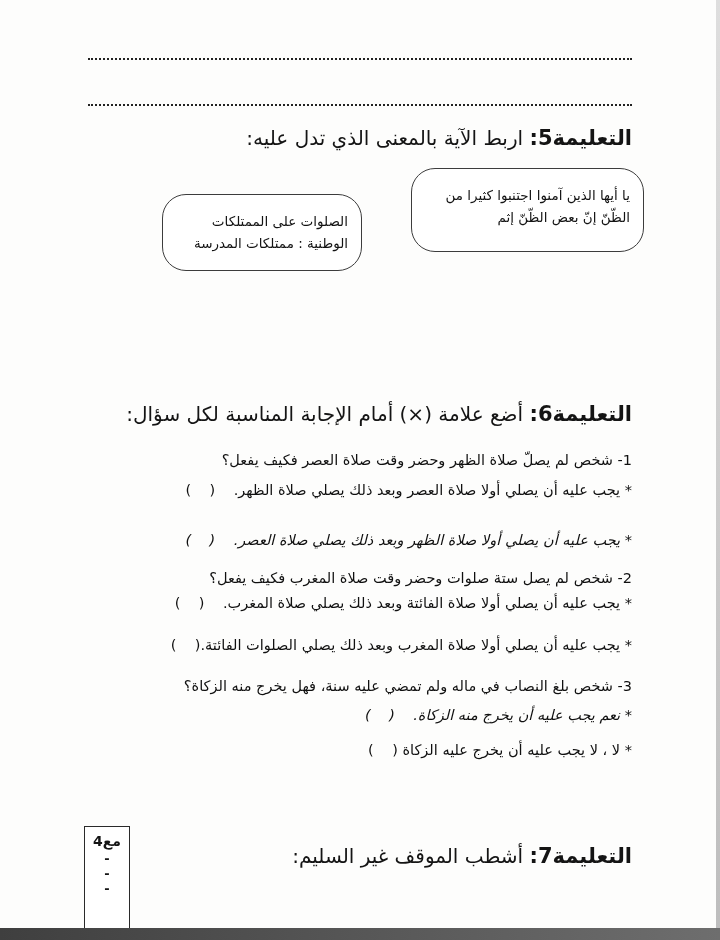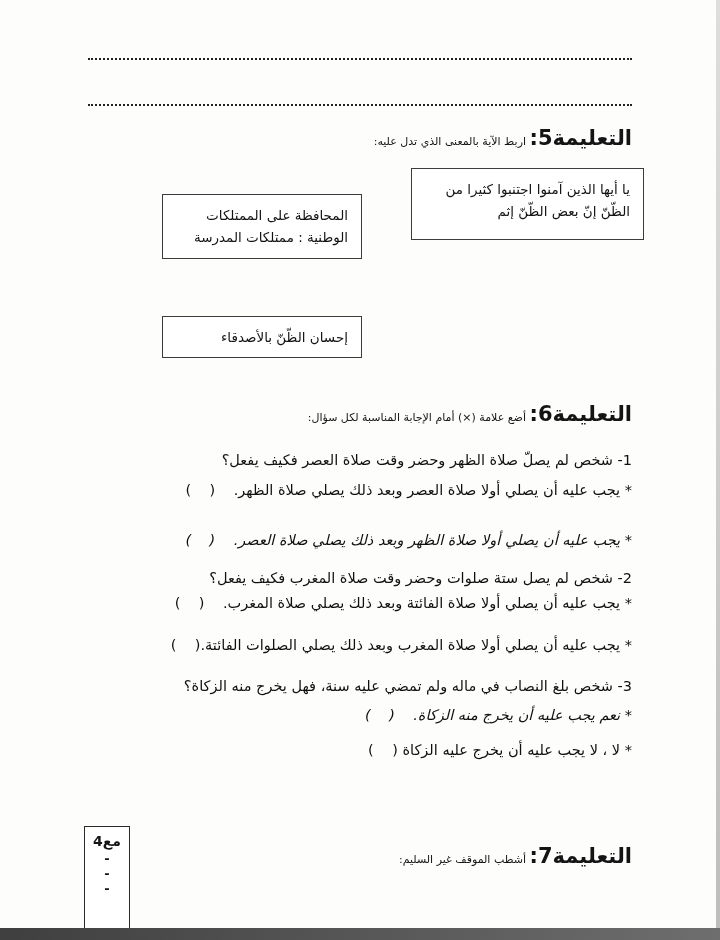--- a/index.html
+++ b/index.html
@@ -30,29 +30,29 @@
   .heading {
     position: absolute;
     right: 88px;
     white-space: nowrap;
     font-size: 16px;
   }
   .h5 { top: 126px; }
   .h6 { top: 402px; }
   .h7 { top: 844px; }
   .section-label { font-weight: bold; font-size: 21px; }
-  .section-title { font-size: 11px; }
+  .section-title { font-size: 20px; }
 
   
   .box {
     position: absolute;
     border: 1.5px solid #3c3c3c;
-    border-radius: 0;
+    border-radius: 24px;
     background: #fff;
-    padding: 9px 13px;
+    padding: 15px 13px;
     font-size: 13.5px;
     line-height: 1.65;
     text-align: right;
     color: #131313;
   }
   .verse-box-1   { top: 168px; right: 76px;  width: 205px; min-height: 52px; }
   .meaning-box-1 { top: 194px; right: 358px; width: 172px; min-height: 42px; }
   .verse-box-2   { top: 306px; right: 72px;  width: 216px; min-height: 34px; }
   .meaning-box-2 { top: 316px; right: 358px; width: 172px; min-height: 18px; }
 
@@ -120,22 +120,21 @@
 <body>
 
 <div class="page">
 
   <div class="dots dots-1"></div>
   <div class="dots dots-2"></div>
 
   <div class="heading h5"><span class="section-label">التعليمة5:</span><span class="section-title"> اربط الآية بالمعنى الذي تدل عليه:</span></div>
 
   <div class="box verse-box-1">يا أيها الذين آمنوا اجتنبوا كثيرا من الظّنّ إنّ بعض الظّنّ إثم</div>
-  <div class="box meaning-box-1">المحافظة على الممتلكات الوطنية : ممتلكات المدرسة</div>
-  <div class="box meaning-box-2">إحسان الظّنّ بالأصدقاء</div>
+  <div class="box meaning-box-1">الصلوات على الممتلكات الوطنية : ممتلكات المدرسة</div>
 
   <div class="heading h6"><span class="section-label">التعليمة6:</span><span class="section-title"> أضع علامة (×) أمام الإجابة المناسبة لكل سؤال:</span></div>
 
   <div class="qline q1">1- شخص لم يصلّ صلاة الظهر وحضر وقت صلاة العصر فكيف يفعل؟</div>
   <div class="qline q1o1">* يجب عليه أن يصلي أولا صلاة العصر وبعد ذلك يصلي صلاة الظهر.    (    )</div>
   <div class="qline q1o2">* يجب عليه أن يصلي أولا صلاة الظهر وبعد ذلك يصلي صلاة العصر.    (    )</div>
 
   <div class="qline q2">2- شخص لم يصل ستة صلوات وحضر وقت صلاة المغرب فكيف يفعل؟</div>
   <div class="qline q2o1">* يجب عليه أن يصلي أولا صلاة الفائتة وبعد ذلك يصلي صلاة المغرب.    (    )</div>
   <div class="qline q2o2">* يجب عليه أن يصلي أولا صلاة المغرب وبعد ذلك يصلي الصلوات الفائتة.(    )</div>

